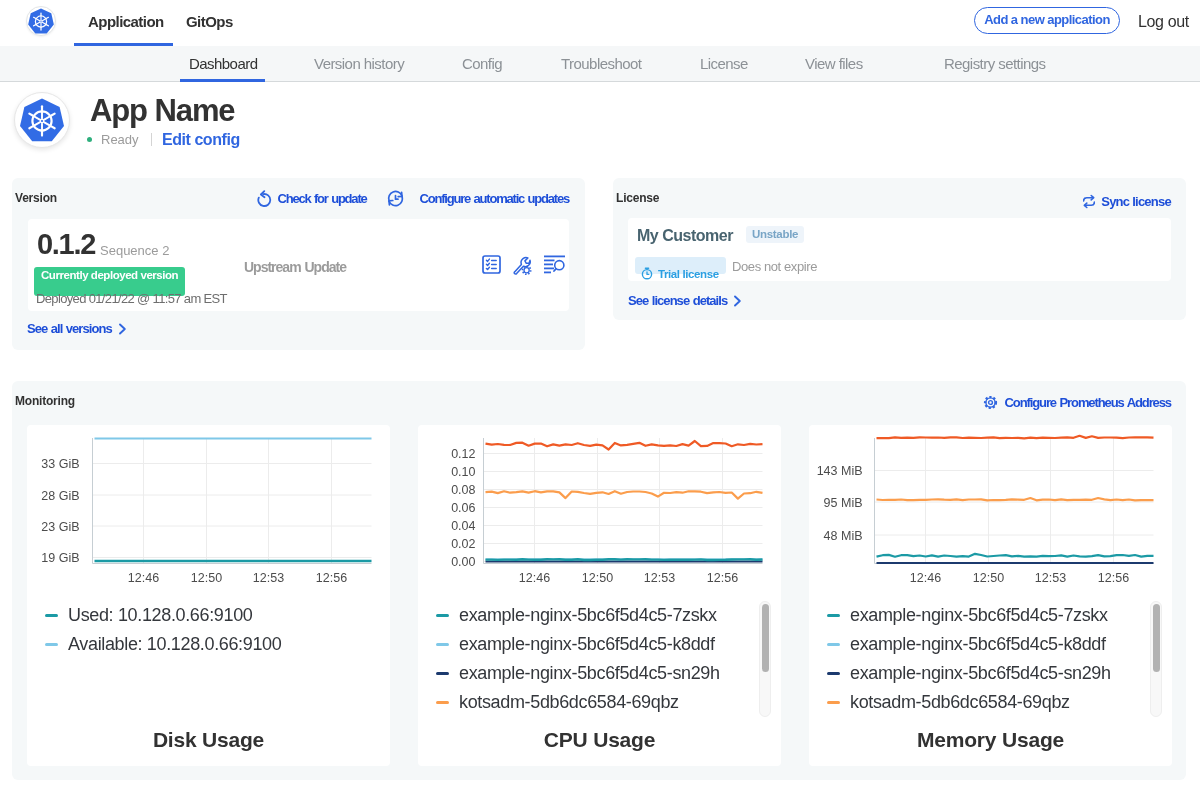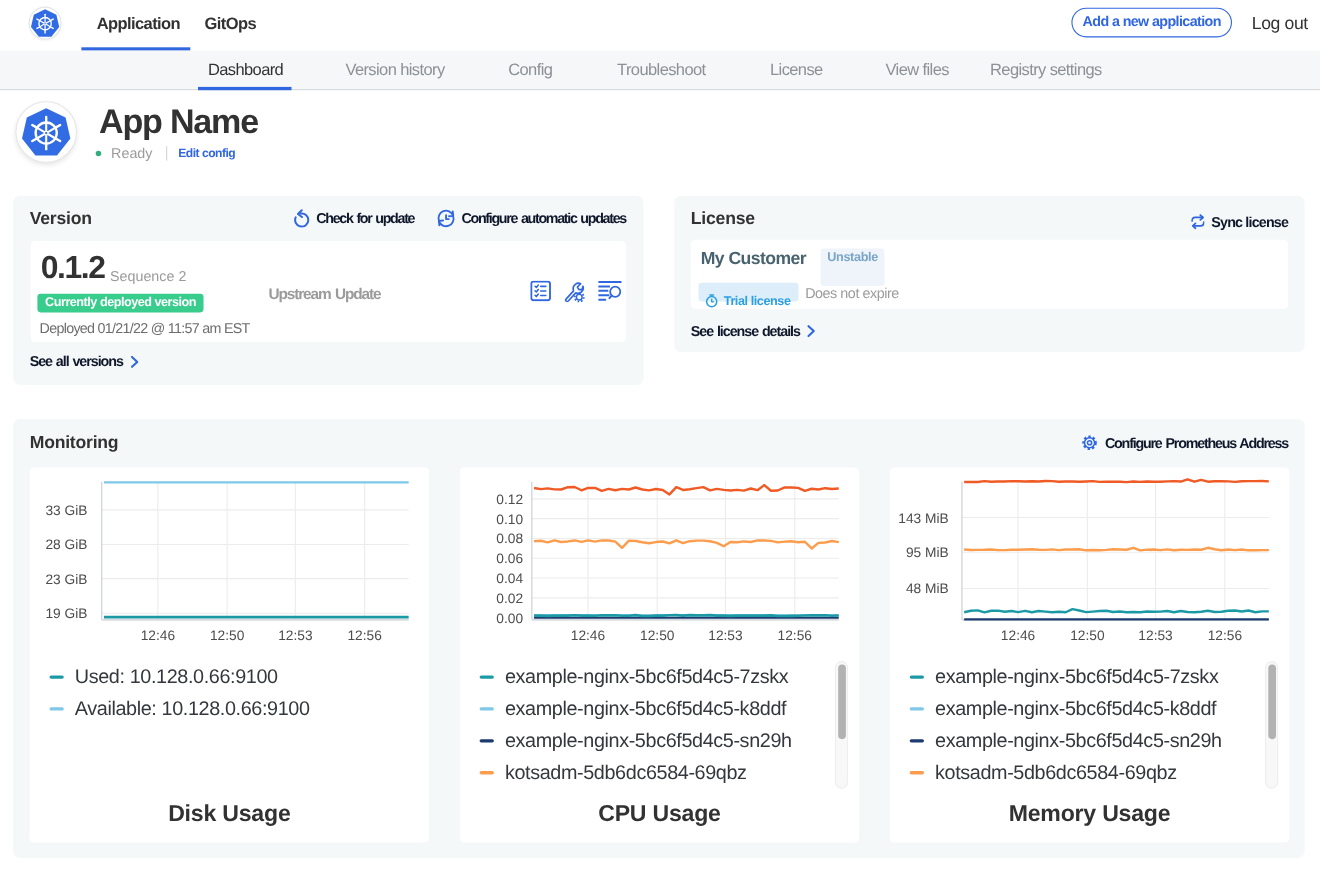--- a/index.html
+++ b/index.html
@@ -19,43 +19,43 @@
 .subtab { position:absolute; top:0; height:36px; line-height:35px; font-size:15px; font-weight:500; color:#8c9196; letter-spacing:-.55px; white-space:nowrap; }
 .subtab.active { color:#323232; font-weight:400; }
 #sub-underline { position:absolute; left:180px; top:33px; width:85px; height:3px; background:#3066e0; }
 
 #appcircle { position:absolute; left:14px; top:92px; width:56px; height:56px; border-radius:50%; background:#fff; border:1px solid #e7e7e7; box-shadow:0 2px 5px rgba(0,0,0,.1); display:flex; align-items:center; justify-content:center; }
 #appname { position:absolute; left:90px; top:96px; font-size:31px; font-weight:700; color:#323232; letter-spacing:-1.1px; line-height:30px; }
 #readyrow { position:absolute; left:87px; top:132px; height:15px; display:flex; align-items:center; font-size:13px; }
 #readydot { width:5px; height:5px; border-radius:50%; background:#2eaf7d; margin-right:9px; }
 #readytxt { color:#9b9b9b; font-weight:500; width:48px; }
 #readysep { width:1px; height:13px; background:#d4d4d4; margin:0 10px 0 2px; }
-#editcfg { color:#3066e0; font-weight:700; font-size:11px; letter-spacing:-.45px; }
+#editcfg { color:#3066e0; font-weight:700; font-size:16px; letter-spacing:-.45px; }
 
 .card { position:absolute; background:#f5f8f9; border-radius:6px; }
 #vcard { left:12px; top:178px; width:573px; height:172px; }
 #lcard { left:613px; top:178px; width:573px; height:142px; }
 #mcard { left:12px; top:381px; width:1174px; height:399px; }
-.cardtitle { position:absolute; left:15px; top:13px; font-size:16px; font-weight:700; color:#323232; letter-spacing:-.2px; }
-.bluelink { color:#0f172a; font-size:13px; font-weight:700; letter-spacing:-.45px; white-space:nowrap; }
+.cardtitle { position:absolute; left:3px; top:13px; font-size:12px; font-weight:700; color:#323232; letter-spacing:-.2px; }
+.bluelink { color:#1d4ed8; font-size:13px; font-weight:700; letter-spacing:-.45px; white-space:nowrap; }
 .linkrow { position:absolute; display:flex; align-items:center; white-space:nowrap; }
 .whitebox { position:absolute; background:#fff; border-radius:4px; }
 
 #vbox { left:16px; top:41px; width:541px; height:92px; }
 #vnum { position:absolute; left:9px; top:11px; font-size:29px; font-weight:700; color:#323232; letter-spacing:-1.3px; line-height:28px; }
 #vseq { position:absolute; left:72px; top:24px; font-size:13px; color:#9b9b9b; }
-#vpill { position:absolute; left:6px; top:48px; height:17px; background:#38cc8d; border-radius:3px; color:#fff; font-size:11.5px; font-weight:700; line-height:17px; padding:0 7px; letter-spacing:-.45px; }
+#vpill { position:absolute; left:6px; top:48px; height:29px; background:#38cc8d; border-radius:3px; color:#fff; font-size:11.5px; font-weight:700; line-height:17px; padding:0 7px; letter-spacing:-.45px; }
 #vdeployed { position:absolute; left:8px; top:72px; font-size:13px; font-weight:500; color:#6e6e6e; letter-spacing:-.65px; }
 #vupstream { position:absolute; left:216px; top:40px; font-size:14px; font-weight:700; color:#9b9b9b; letter-spacing:-1px; word-spacing:1px; }
 #vicons { position:absolute; left:454px; top:36px; display:flex; gap:11px; }
 #seeall { position:absolute; left:15px; top:143px; display:flex; align-items:center; }
 
 #lbox { left:15px; top:40px; width:543px; height:63px; }
 #lcust { position:absolute; left:9px; top:9px; font-size:16px; font-weight:700; color:#48636f; letter-spacing:-.5px; }
-#lunstable { position:absolute; left:118px; top:8px; height:34px; line-height:17px; background:#eef4fa; border-radius:3px; color:#79a5c6; font-size:11.5px; font-weight:700; padding:0 6px; letter-spacing:-.3px; }
+#lunstable { position:absolute; left:118px; top:8px; height:17px; line-height:17px; background:#eef4fa; border-radius:3px; color:#79a5c6; font-size:11.5px; font-weight:700; padding:0 6px; letter-spacing:-.3px; }
 #ltrial { position:absolute; left:7px; top:39px; height:17px; background:#ddeefa; border-radius:3px; color:#2b9fe2; font-size:11.5px; font-weight:700; display:flex; align-items:center; padding:16px 7px 0 6px; letter-spacing:-.4px; }
 #lexpire { position:absolute; left:104px; top:41px; font-size:13px; font-weight:500; color:#9b9b9b; letter-spacing:-.4px; }
 #seelic { position:absolute; left:15px; top:115px; display:flex; align-items:center; }
 
 .chartcard { position:absolute; top:44px; width:363px; height:341px; background:#fff; border-radius:4px; }
 #chart-disk { left:15px; }
 #chart-cpu { left:406px; }
 #chart-mem { left:797px; }
 .charttitle { position:absolute; left:0; width:100%; top:303px; text-align:center; font-size:21px; font-weight:700; color:#323232; letter-spacing:-.2px; }
 .legend { position:absolute; left:18px; top:176px; }
@@ -100,21 +100,21 @@
   <div id="logout">Log out</div>
 </div>
 
 <div id="subnav">
   <div class="subtab active" style="left:189px">Dashboard</div>
   <div class="subtab" style="left:314px">Version history</div>
   <div class="subtab" style="left:462px">Config</div>
   <div class="subtab" style="left:561px">Troubleshoot</div>
   <div class="subtab" style="left:700px">License</div>
   <div class="subtab" style="left:805px">View files</div>
-  <div class="subtab" style="left:900px">Registry settings</div>
+  <div class="subtab" style="left:944px">Registry settings</div>
   <div id="sub-underline"></div>
 </div>
 
 <div id="appcircle">
     <svg width="48" height="48" viewBox="0 0 100 100">
       <polygon points="50.0,5.0 86.7,22.7 95.8,62.5 70.4,94.3 29.6,94.3 4.2,62.5 13.3,22.7" fill="#326ce5"></polygon>
       <g stroke="#fff" stroke-linecap="round" fill="none">
         <circle cx="50" cy="52" r="20" stroke-width="4.5"></circle>
         <line x1="50.0" y1="46.5" x2="50.0" y2="32.5" stroke-width="4"></line>
         <line x1="50.0" y1="30.5" x2="50.0" y2="21.5" stroke-width="4.5"></line>
@@ -149,21 +149,21 @@
         <path d="M8.3 1.1 L4.9 4.5 L8.5 7.3" stroke="#3066e0" stroke-width="1.8" fill="none" stroke-linecap="round" stroke-linejoin="round"></path>
       </svg>
       <span class="bluelink" style="margin-left:6px; letter-spacing:-1.2px; word-spacing:1px;">Check for update</span>
       <svg width="17" height="17" style="margin-left:20px" viewBox="0 0 17 17" fill="none">
         <path d="M2.1 10.8 A6.7 6.7 0 0 1 14.9 5.9" stroke="#3066e0" stroke-width="1.7" stroke-linecap="round" fill="none"></path>
         <path d="M14.6 2.3 L15.0 6.3 L11.2 6.6" stroke="#3066e0" stroke-width="1.7" fill="none" stroke-linecap="round" stroke-linejoin="round"></path>
         <path d="M14.9 6.4 A6.7 6.7 0 0 1 2.1 11.2" stroke="#3066e0" stroke-width="1.7" stroke-linecap="round" fill="none"></path>
         <path d="M2.4 14.8 L2.0 10.8 L5.8 10.5" stroke="#3066e0" stroke-width="1.7" fill="none" stroke-linecap="round" stroke-linejoin="round"></path>
         <path d="M8.5 5.6 L8.5 9.2 L11 9.2" stroke="#3066e0" stroke-width="1.7" fill="none" stroke-linecap="round" stroke-linejoin="round"></path>
       </svg>
-      <span class="bluelink" style="margin-left:6px; letter-spacing:-1.2px; word-spacing:1px;text-align:right;">Configure automatic updates</span>
+      <span class="bluelink" style="margin-left:16px; letter-spacing:-1.2px; word-spacing:1px;text-align:right;">Configure automatic updates</span>
     </div>
   <div class="whitebox" id="vbox">
     <div id="vnum">0.1.2</div>
     <div id="vseq">Sequence 2</div>
     <div id="vpill">Currently deployed version</div>
     <div id="vdeployed">Deployed 01/21/22 @ 11:57 am EST</div>
     <div id="vupstream">Upstream Update</div>
     <div id="vicons">
         <svg width="19" height="19" viewBox="0 0 19 19" fill="none">
           <rect x="1" y="1" width="17" height="17" rx="2" stroke="#3066e0" stroke-width="1.7"></rect>

